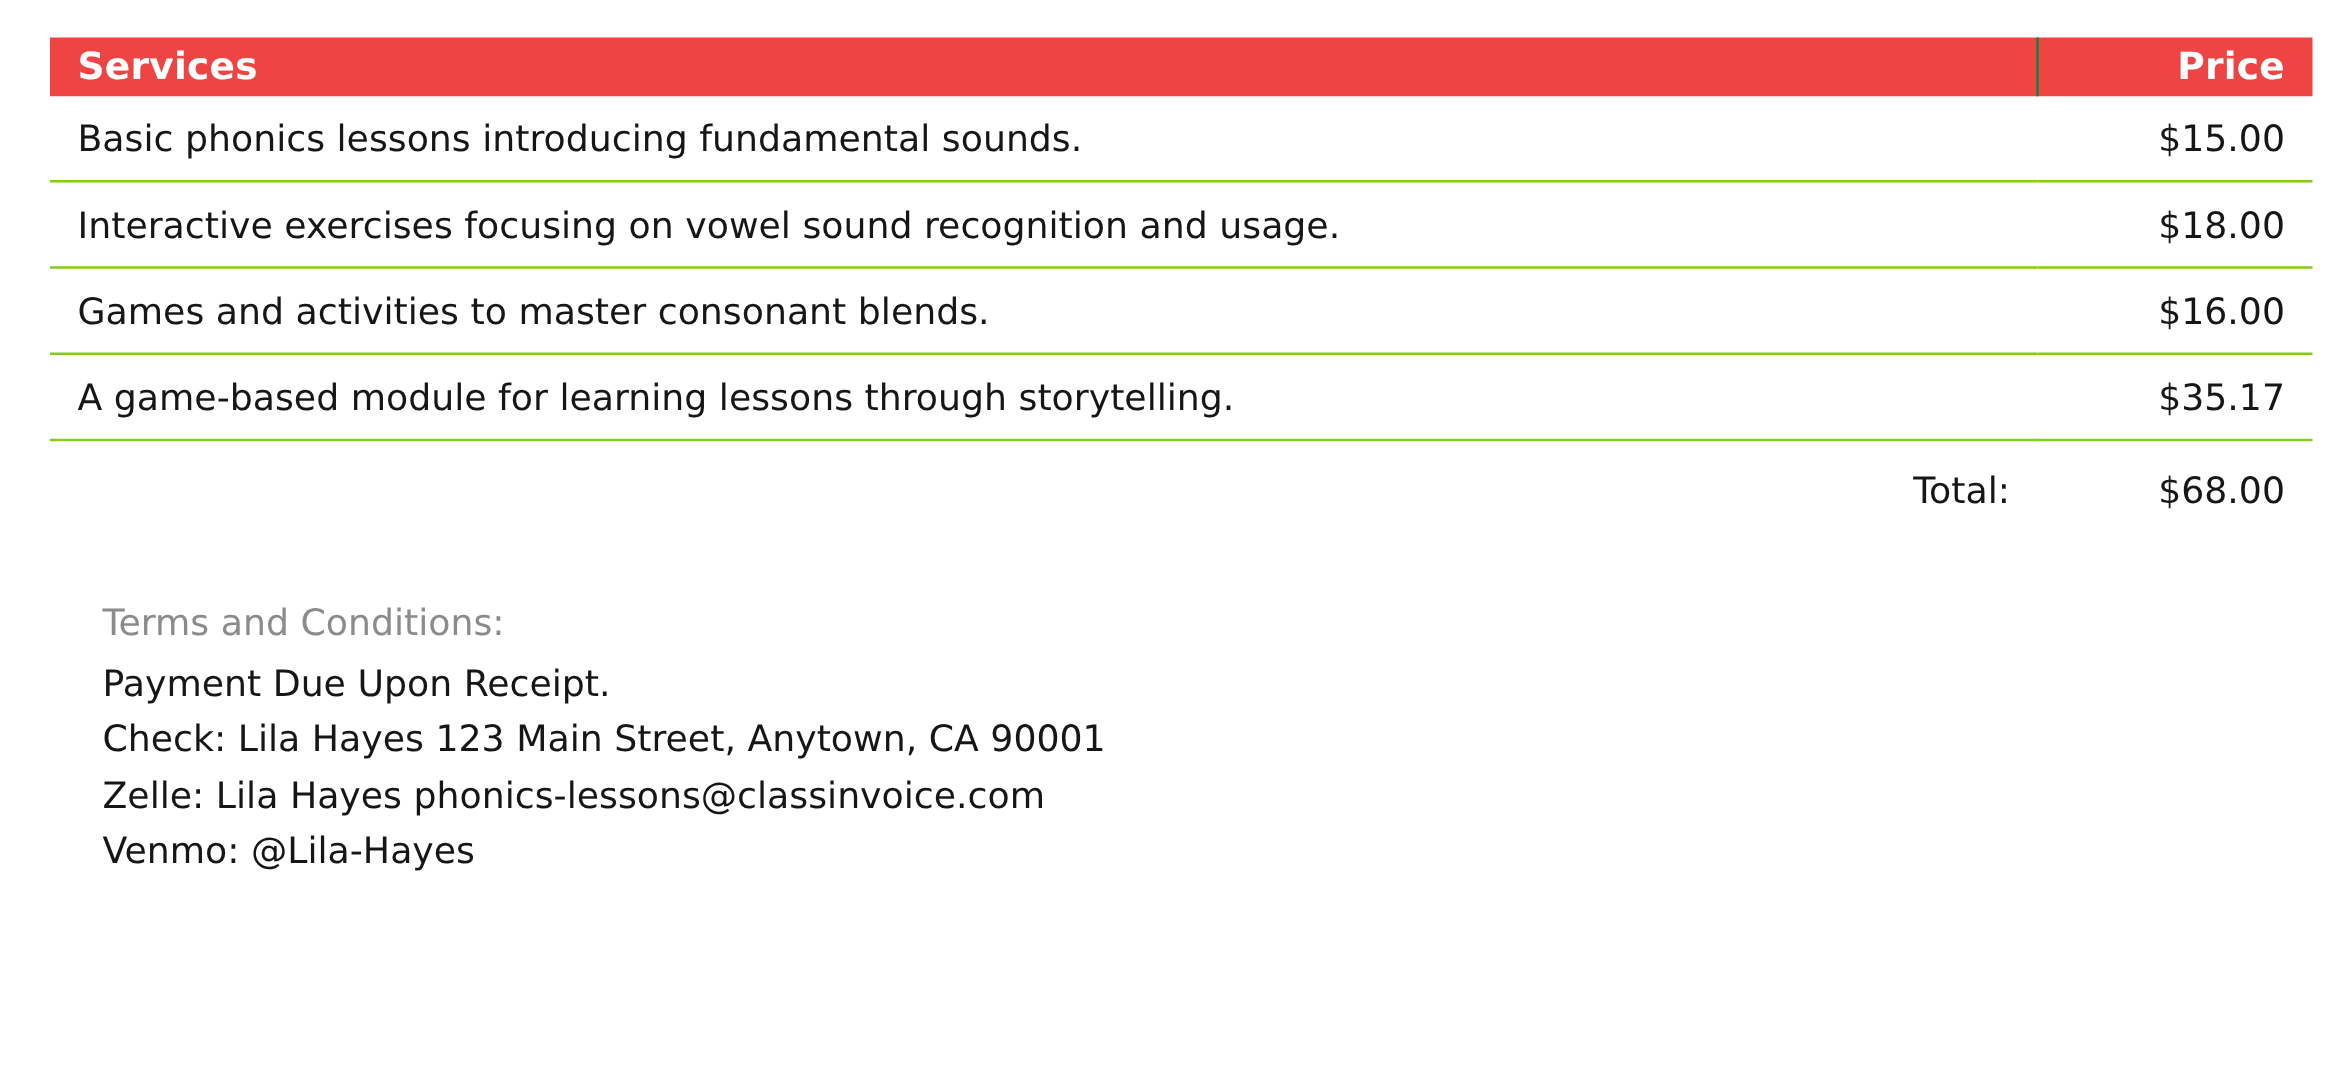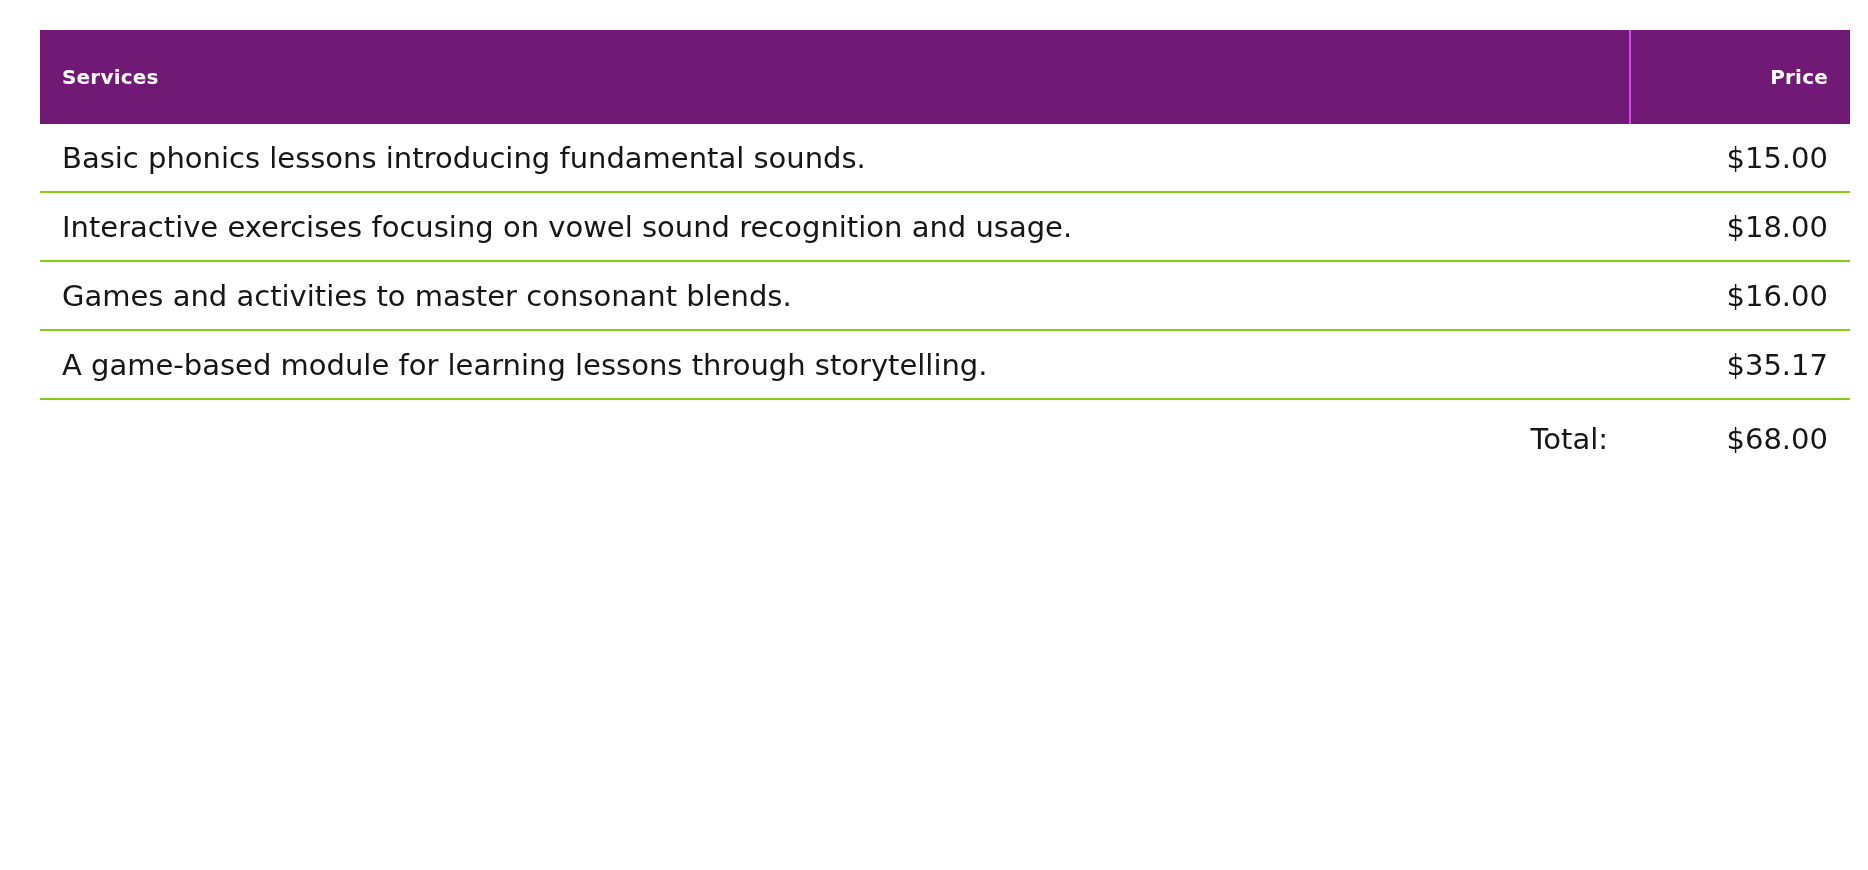--- a/index.html
+++ b/index.html
@@ -23,31 +23,31 @@
   }
 
   
   .invoice-table {
     width: 1810px;
     margin: 0 auto;
     border-collapse: collapse;
     table-layout: fixed;
   }
   .invoice-table thead th {
-    background: #701a75;
+    background: #ef4444;
     color: #ffffff;
-    font-size: 20px;
+    font-size: 30px;
     font-weight: bold;
-    padding: 35px 22px;
+    padding: 6px 22px;
     text-align: left;
     letter-spacing: .2px;
   }
   .invoice-table thead th.price-col {
     text-align: right;
-    border-left: 2px solid #d946ef;
+    border-left: 2px solid #15803d;
     width: 220px;
   }
   .invoice-table tbody td {
     font-size: 29px;
     padding: 17px 22px 16px 22px;
     border-bottom: 2px solid #84cc16;
     vertical-align: middle;
     color: #161616;
   }
   .invoice-table tbody td.price-cell {
@@ -121,14 +121,21 @@
         <td class="service-cell">A game-based module for learning lessons through storytelling.</td>
         <td class="price-cell">$35.17</td>
       </tr>
       <tr class="totals-row">
         <td class="total-label">Total:</td>
         <td class="total-value">$68.00</td>
       </tr>
     </tbody>
   </table>
 
+  <div class="terms">
+    <div class="terms-title">Terms and Conditions:</div>
+    <div class="terms-line">Payment Due Upon Receipt.</div>
+    <div class="terms-line">Check: Lila Hayes 123 Main Street, Anytown, CA 90001</div>
+    <div class="terms-line">Zelle: Lila Hayes phonics-lessons@classinvoice.com</div>
+    <div class="terms-line">Venmo: @Lila-Hayes</div>
+  </div>
 
 </div>
 
 </body></html>

